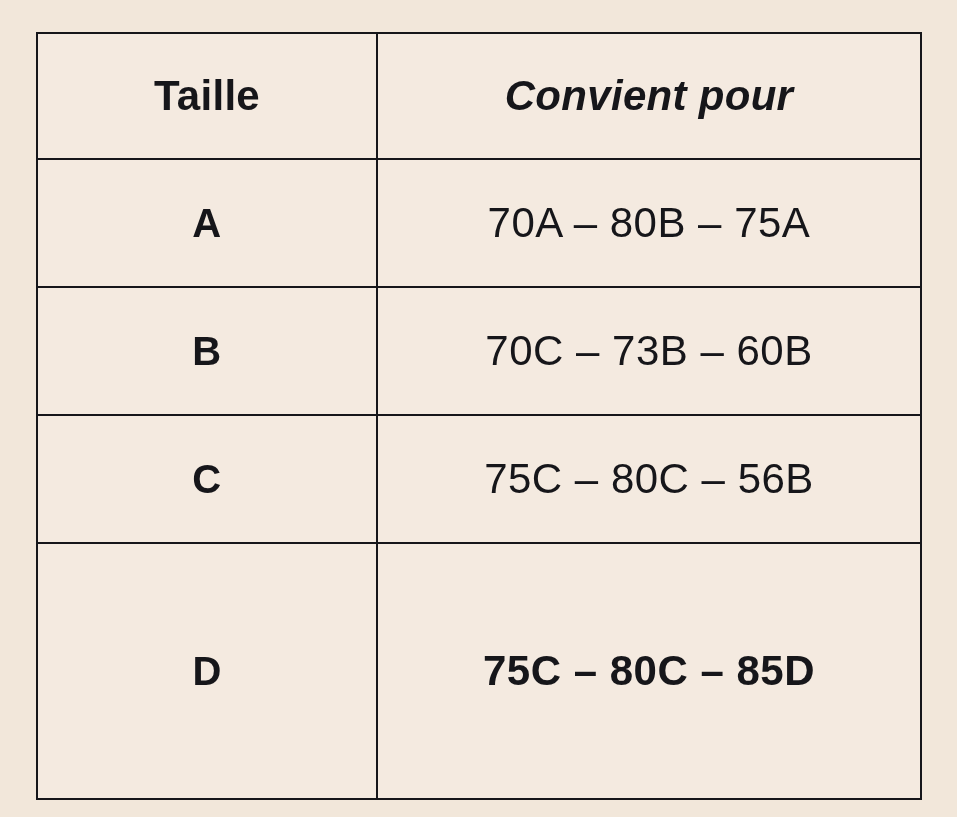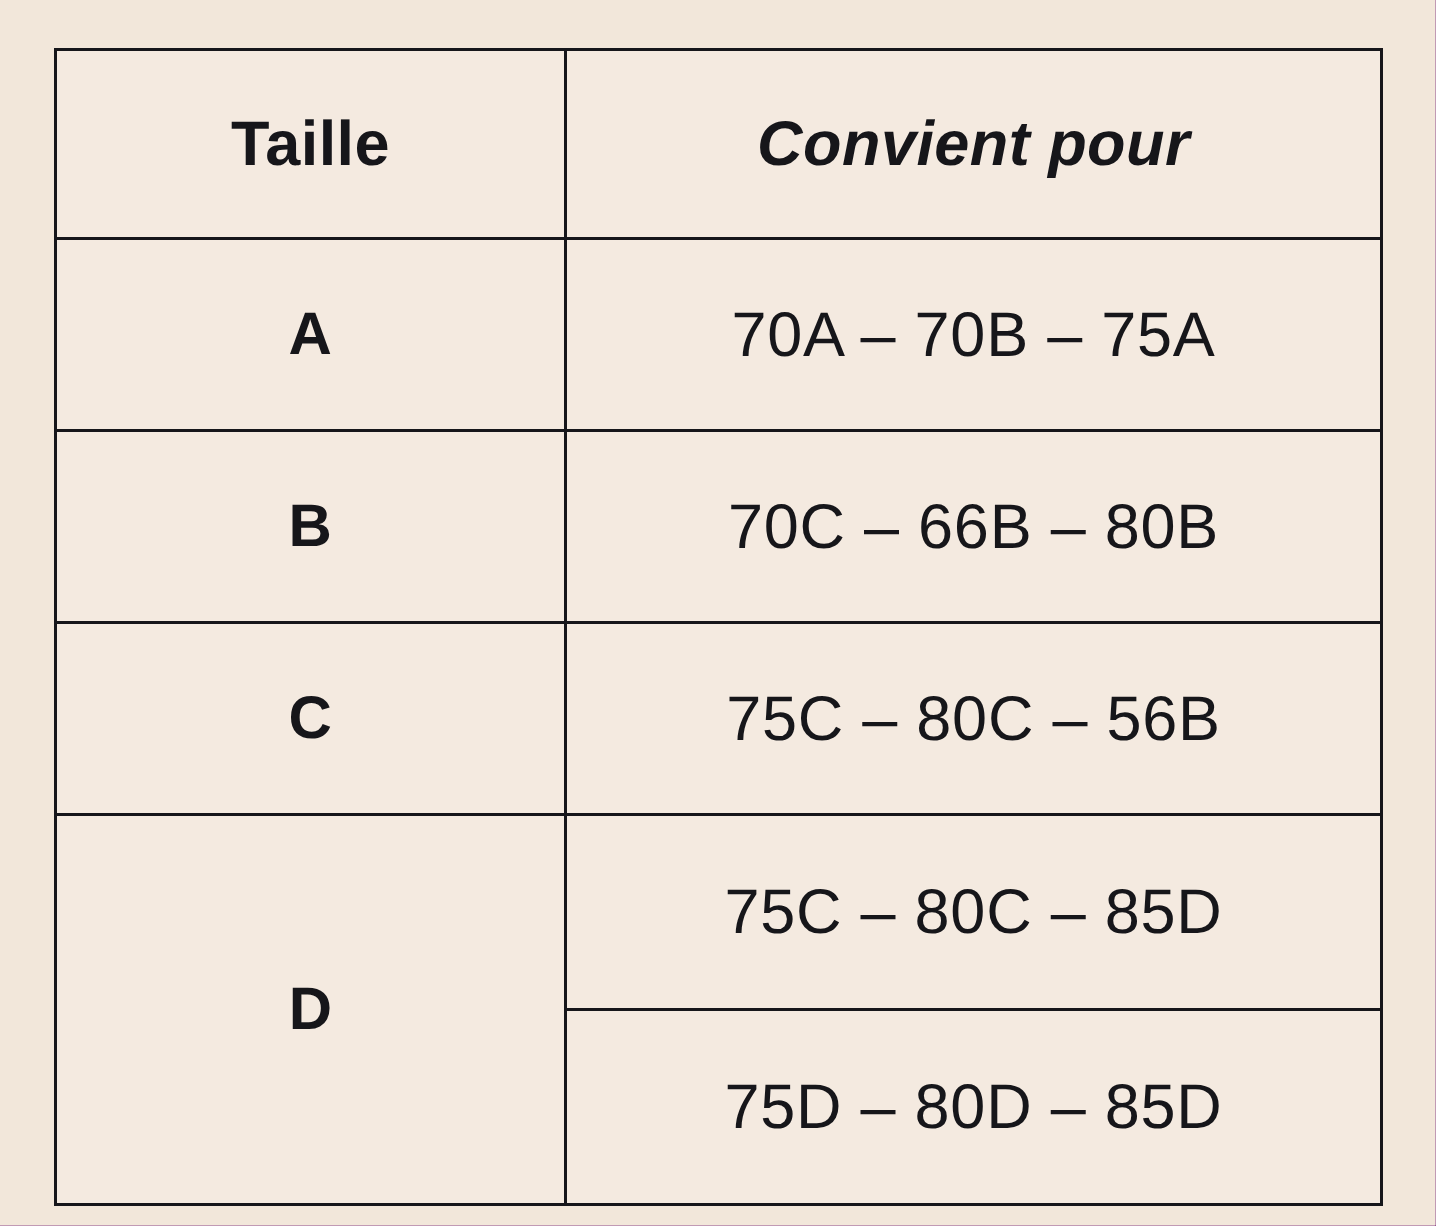--- a/index.html
+++ b/index.html
@@ -63,20 +63,21 @@
     letter-spacing: 0.5px;
   }
   .size-letter {
     font-weight: bold;
     font-size: 40px;
   }
   .sub-cell {
     height: 128px;
     font-size: 42px;
     letter-spacing: 0.5px;
+    font-weight: bold;
   }
   .nested {
     border-collapse: collapse;
     width: 100%;
     table-layout: fixed;
   }
   .nested td {
     border: 0;
     border-bottom: 2px solid #16161a;
     background: #f4eae0;
@@ -107,29 +108,29 @@
           <div class="cell head-cell head-right">Convient pour</div>
         </th>
       </tr>
     </thead>
     <tbody>
       <tr>
         <td>
           <div class="cell body-cell size-letter">A</div>
         </td>
         <td>
-          <div class="cell body-cell">70A – 70B – 75A</div>
+          <div class="cell body-cell">70A – 80B – 75A</div>
         </td>
       </tr>
       <tr>
         <td>
           <div class="cell body-cell size-letter">B</div>
         </td>
         <td>
-          <div class="cell body-cell">70C – 66B – 80B</div>
+          <div class="cell body-cell">70C – 73B – 60B</div>
         </td>
       </tr>
       <tr>
         <td>
           <div class="cell body-cell size-letter">C</div>
         </td>
         <td>
           <div class="cell body-cell">75C – 80C – 56B</div>
         </td>
       </tr>
@@ -138,24 +139,19 @@
           <div class="cell d-cell size-letter">D</div>
         </td>
         <td>
           <table class="nested">
             <tbody>
                 <tr>
               <td>
                 <div class="cell sub-cell">75C – 80C – 85D</div>
               </td>
             </tr>
-            <tr>
-              <td>
-                <div class="cell sub-cell">75D – 80D – 85D</div>
-              </td>
-            </tr>
           </tbody>
             </table>
         </td>
       </tr>
     </tbody>
   </table>
 </div>
 
 </body></html>

